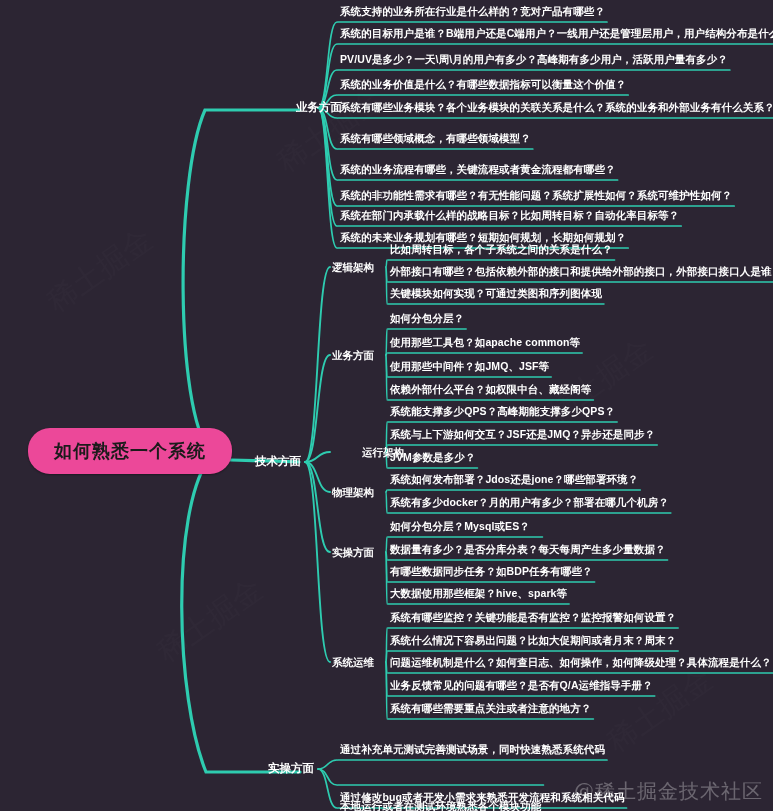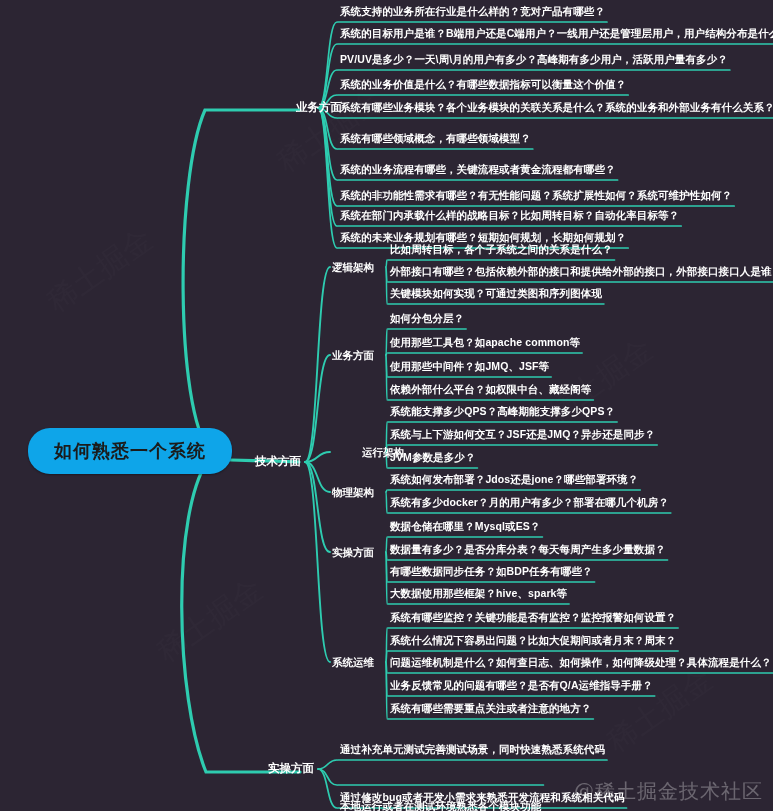--- a/index.html
+++ b/index.html
@@ -44,21 +44,21 @@
     padding-right:4px;
   }
   .sub-label{
     font-size:10.5px;
     font-weight:700;
     transform:translate(-100%,-50%);
     padding-right:12px;
   }
   .root{
     position:absolute;
-    background:#0ea5e9;
+    background:#ec4899;
     color:#1B1B1B;
     font-size:18px;
     font-weight:700;
     border-radius:22px;
     padding:11px 26px;
     transform:translateY(-50%);
     letter-spacing:1px;
     box-shadow:0 1px 2px rgba(0,0,0,.35);
   }
   .watermark{
@@ -201,21 +201,21 @@
       <div class="node leaf" style="left: 390px; top: 369px;"><span>使用那些中间件？如JMQ、JSF等</span></div>
       <div class="node leaf" style="left: 390px; top: 392px;"><span>依赖外部什么平台？如权限中台、藏经阁等</span></div>
       <div class="node sub-label" style="left: 386px; top: 355px;"><span>业务方面</span></div>
       <div class="node leaf" style="left: 390px; top: 414px;"><span>系统能支撑多少QPS？高峰期能支撑多少QPS？</span></div>
       <div class="node leaf" style="left: 390px; top: 437px;"><span>系统与上下游如何交互？JSF还是JMQ？异步还是同步？</span></div>
       <div class="node leaf" style="left: 390px; top: 460px;"><span>JVM参数是多少？</span></div>
       <div class="node sub-label" style="left: 386px; top: 452px; margin-left: 30px;"><span>运行架构</span></div>
       <div class="node leaf" style="left: 390px; top: 482px;"><span>系统如何发布部署？Jdos还是jone？哪些部署环境？</span></div>
       <div class="node leaf" style="left: 390px; top: 505px;"><span>系统有多少docker？月的用户有多少？部署在哪几个机房？</span></div>
       <div class="node sub-label" style="left: 386px; top: 492px;"><span>物理架构</span></div>
-      <div class="node leaf" style="left: 390px; top: 529px;"><span>数据仓储在哪里？Mysql或ES？</span></div>
+      <div class="node leaf" style="left: 390px; top: 529px;"><span>如何分包分层？Mysql或ES？</span></div>
       <div class="node leaf" style="left: 390px; top: 552px;"><span>数据量有多少？是否分库分表？每天每周产生多少量数据？</span></div>
       <div class="node leaf" style="left: 390px; top: 574px;"><span>有哪些数据同步任务？如BDP任务有哪些？</span></div>
       <div class="node leaf" style="left: 390px; top: 596px;"><span>大数据使用那些框架？hive、spark等</span></div>
       <div class="node sub-label" style="left: 386px; top: 552px;"><span>实操方面</span></div>
       <div class="node leaf" style="left: 390px; top: 620px;"><span>系统有哪些监控？关键功能是否有监控？监控报警如何设置？</span></div>
       <div class="node leaf" style="left: 390px; top: 643px;"><span>系统什么情况下容易出问题？比如大促期间或者月末？周末？</span></div>
       <div class="node leaf" style="left: 390px; top: 665px;"><span>问题运维机制是什么？如何查日志、如何操作，如何降级处理？具体流程是什么？</span></div>
       <div class="node leaf" style="left: 390px; top: 688px;"><span>业务反馈常见的问题有哪些？是否有Q/A运维指导手册？</span></div>
       <div class="node leaf" style="left: 390px; top: 711px;"><span>系统有哪些需要重点关注或者注意的地方？</span></div>
       <div class="node sub-label" style="left: 386px; top: 662px;"><span>系统运维</span></div>

